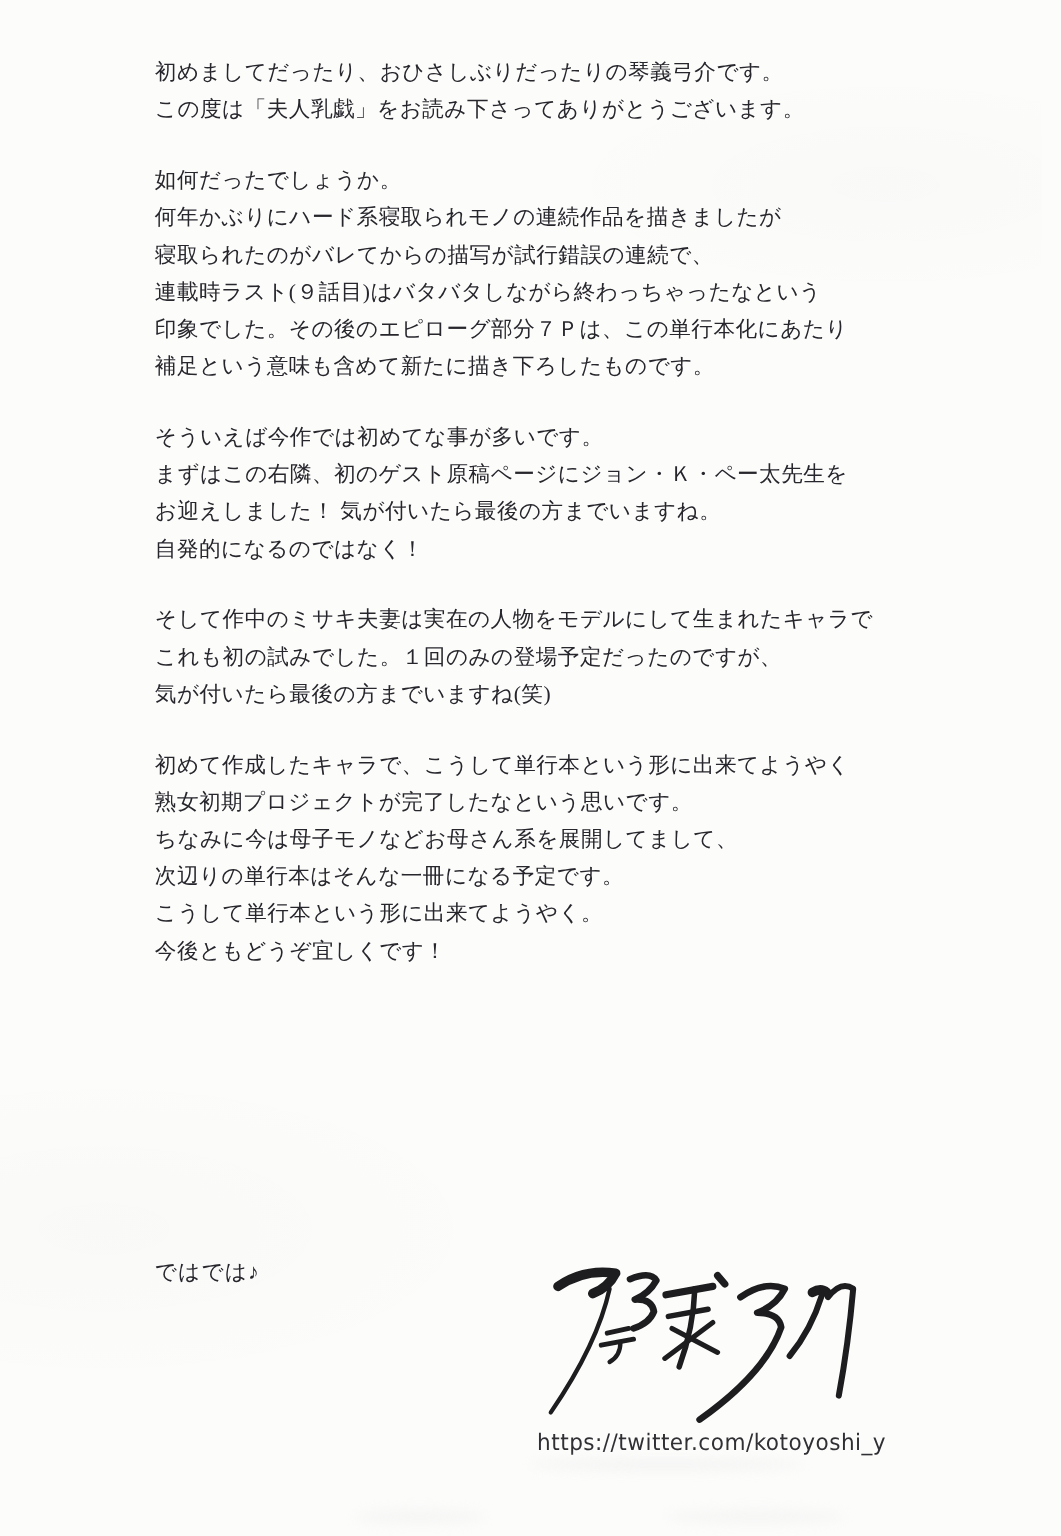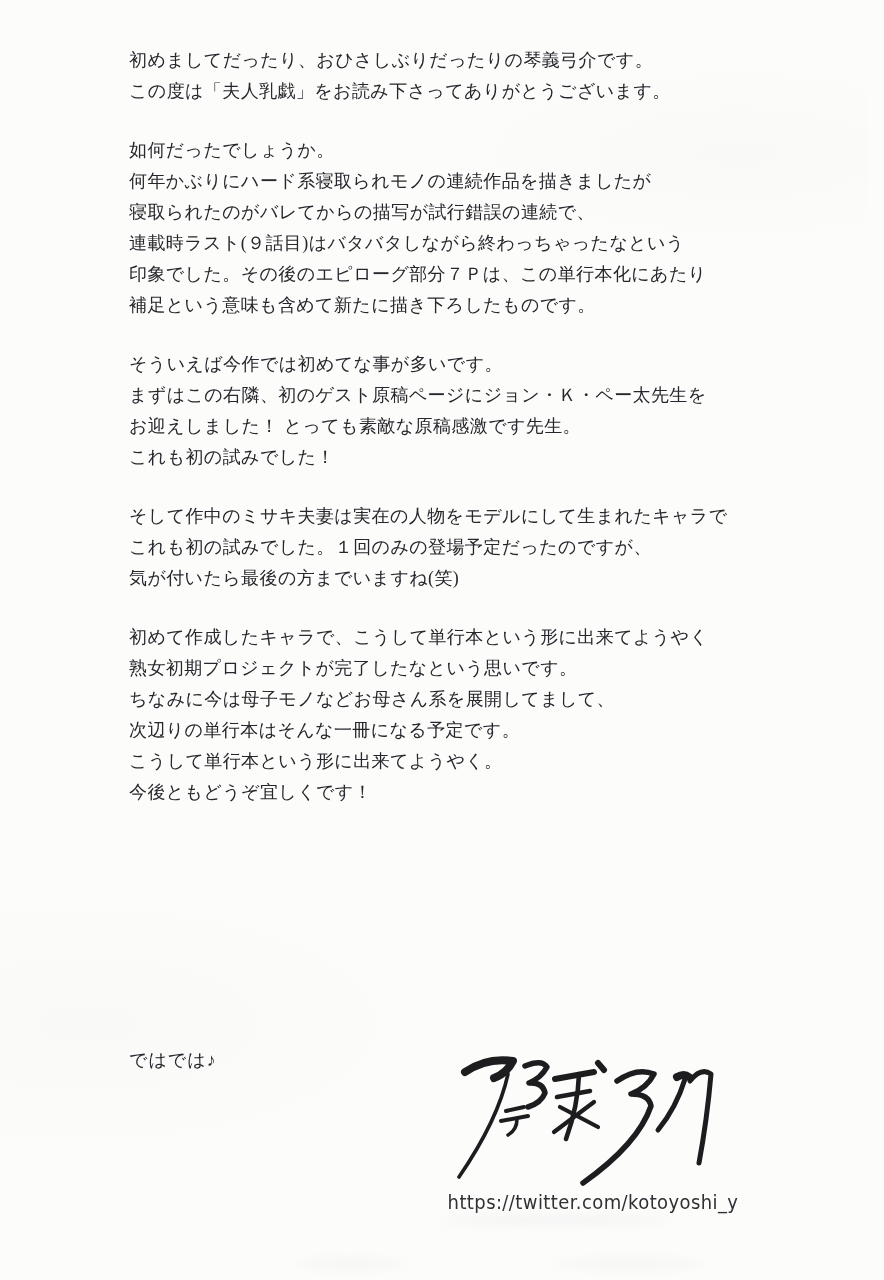--- a/index.html
+++ b/index.html
@@ -100,22 +100,22 @@
         <span class="line">如何だったでしょうか。</span>
         <span class="line">何年かぶりにハード系寝取られモノの連続作品を描きましたが</span>
         <span class="line">寝取られたのがバレてからの描写が試行錯誤の連続で、</span>
         <span class="line">連載時ラスト(９話目)はバタバタしながら終わっちゃったなという</span>
         <span class="line">印象でした。その後のエピローグ部分７Ｐは、この単行本化にあたり</span>
         <span class="line">補足という意味も含めて新たに描き下ろしたものです。</span>
       </p>
       <p class="para">
         <span class="line">そういえば今作では初めてな事が多いです。</span>
         <span class="line">まずはこの右隣、初のゲスト原稿ページにジョン・Ｋ・ペー太先生を</span>
-        <span class="line">お迎えしました！ とっても素敵な原稿感激です先生。</span>
-        <span class="line">これも初の試みでした！</span>
+        <span class="line">お迎えしました！ 気が付いたら最後の方までいますね。</span>
+        <span class="line">自発的になるのではなく！</span>
       </p>
       <p class="para">
         <span class="line">そして作中のミサキ夫妻は実在の人物をモデルにして生まれたキャラで</span>
         <span class="line">これも初の試みでした。１回のみの登場予定だったのですが、</span>
         <span class="line">気が付いたら最後の方までいますね(笑)</span>
       </p>
       <p class="para">
         <span class="line">初めて作成したキャラで、こうして単行本という形に出来てようやく</span>
         <span class="line">熟女初期プロジェクトが完了したなという思いです。</span>
         <span class="line">ちなみに今は母子モノなどお母さん系を展開してまして、</span>

